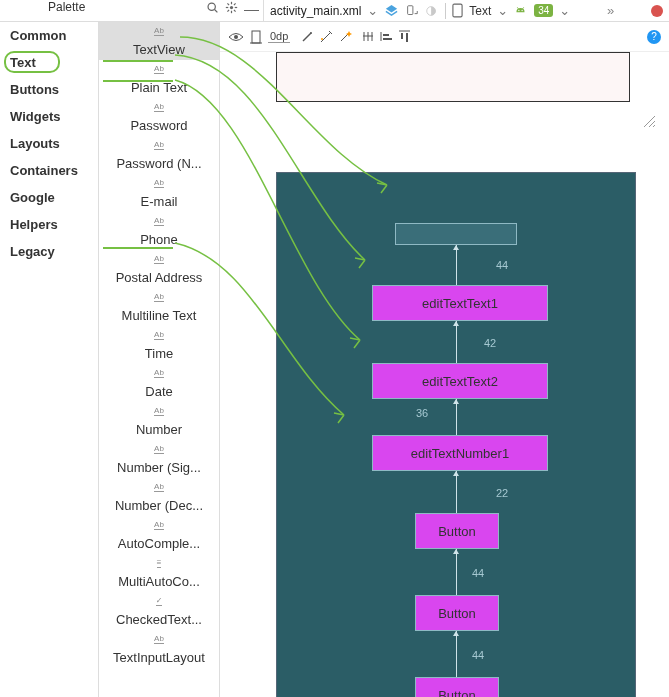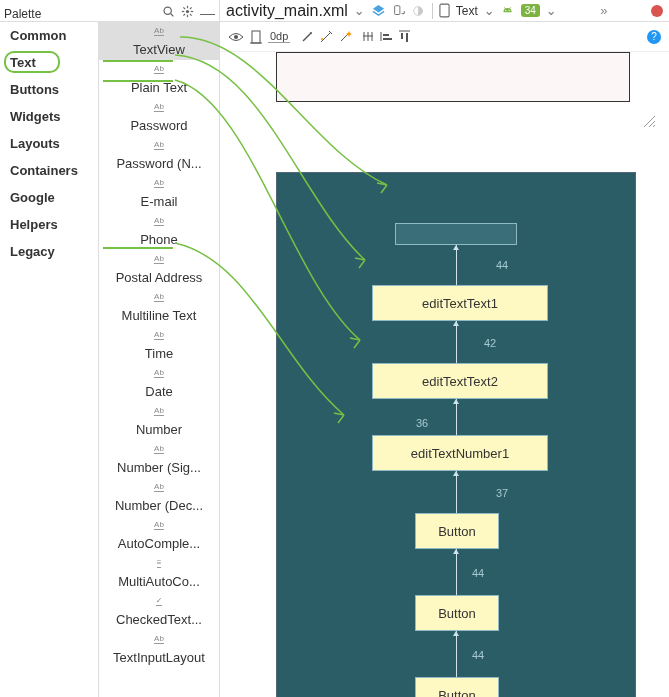--- a/index.html
+++ b/index.html
@@ -1,25 +1,25 @@
 <!DOCTYPE html>
 <html><head>
 <meta charset="utf-8">
 <style>
 *{box-sizing:border-box;margin:0;padding:0;font-family:"Segoe UI",Arial,sans-serif;font-size:13px;color:#333;}
 body{width:669px;height:697px;background:#fff;overflow:hidden;position:relative;}
 
 
 .hdr{display:flex;align-items:center;height:22px;border-bottom:1px solid #ddd;}
-.hdr-left{width:220px;display:flex;align-items:flex-end;padding:0 4px;border-right:1px solid #ddd;height:100%;}
+.hdr-left{width:220px;display:flex;align-items:flex-start;padding:0 4px;border-right:1px solid #ddd;height:100%;margin-left:44px;}
 .hdr-left .title{font-size:12px;}
 .hdr-left .icons{margin-left:auto;display:flex;gap:6px;align-items:center;color:#666;}
 .hdr-right{flex:1;display:flex;align-items:center;padding:0 6px;height:100%;gap:6px;}
 .hdr-right svg{display:block;}
-.tab{color:#222;font-size:16px;}
+.tab{color:#222;font-size:12px;}
 .chev{color:#777;}
 .badge34{background:#7cb342;color:#fff;font-size:10px;padding:1px 4px;border-radius:3px;margin-left:1px;}
 .warn{width:12px;height:12px;border-radius:50%;background:#d9534f;margin-left:auto;}
 
 .cols{display:flex;height:675px;}
 .col1{width:99px;border-right:1px solid #ddd;}
 .col2{width:121px;border-right:1px solid #ddd;}
 .col3{flex:1;position:relative;}
 
 .cat{padding:6px 10px;font-size:12px;color:#444;cursor:pointer;font-weight:bold;}
@@ -39,21 +39,21 @@
 .dtb svg{display:block;}
 .help{width:14px;height:14px;border-radius:50%;background:#2196f3;color:#fff;font-size:10px;display:flex;align-items:center;justify-content:center;margin-left:auto;}
 
 .stage{position:relative;width:100%;height:645px;}
 .thinbox{position:absolute;left:56px;top:0;width:354px;height:50px;border:1px solid #333;background:#fdf6f6;}
 .resize{position:absolute;left:420px;top:60px;color:#888;}
 
 .device{position:absolute;left:56px;top:120px;width:360px;height:560px;background:#2b5d66;border:1px solid #567;}
 .blueprint{position:relative;width:100%;height:100%;}
 
-.widget{position:absolute;border:1px solid #8fb9c4;background:#fef9c3;color:#a6c9d2;display:flex;align-items:center;justify-content:center;font-size:14px;}
+.widget{position:absolute;border:1px solid #8fb9c4;background:#d946ef;color:#a6c9d2;display:flex;align-items:center;justify-content:center;font-size:14px;}
 .widget.tv{left:118px;top:50px;width:122px;height:22px;background:#3a6e79;}
 .widget.et1{left:95px;top:112px;width:176px;height:36px;}
 .widget.et2{left:95px;top:190px;width:176px;height:36px;}
 .widget.et3{left:95px;top:262px;width:176px;height:36px;}
 .widget.bt1{left:138px;top:340px;width:84px;height:36px;color:#7fb8d8;font-size:18px;}
 .widget.bt2{left:138px;top:422px;width:84px;height:36px;color:#7fb8d8;font-size:18px;}
 .widget.bt3{left:138px;top:504px;width:84px;height:36px;color:#7fb8d8;font-size:18px;}
 
 .con{position:absolute;left:50%;width:0;transform:translateX(-50%);}
 .con .line{position:absolute;left:0;width:1px;background:#cfe3e9;}
@@ -361,26 +361,26 @@
               <span class="lbl" style="top:14px;left:40px;">44</span>
             </div>
           <div class="con" style="top:148px;">
               <div class="line" style="top:0;height:42px;"></div>
               <div class="ah" style="top:0;"></div>
               <span class="lbl" style="top:16px;left:28px;">42</span>
             </div>
           <div class="con" style="top:226px;">
               <div class="line" style="top:0;height:36px;"></div>
               <div class="ah" style="top:0;"></div>
-              <span class="lbl" style="top:18px;left:-40px;">36</span>
+              <span class="lbl" style="top:8px;left:-40px;">36</span>
             </div>
           <div class="con" style="top:298px;">
               <div class="line" style="top:0;height:42px;"></div>
               <div class="ah" style="top:0;"></div>
-              <span class="lbl" style="top:16px;left:40px;">37</span>
+              <span class="lbl" style="top:16px;left:40px;">22</span>
             </div>
           <div class="con" style="top:376px;">
               <div class="line" style="top:0;height:46px;"></div>
               <div class="ah" style="top:0;"></div>
               <span class="lbl" style="top:18px;left:16px;">44</span>
             </div>
           <div class="con" style="top:458px;">
               <div class="line" style="top:0;height:46px;"></div>
               <div class="ah" style="top:0;"></div>
               <span class="lbl" style="top:18px;left:16px;">44</span>

